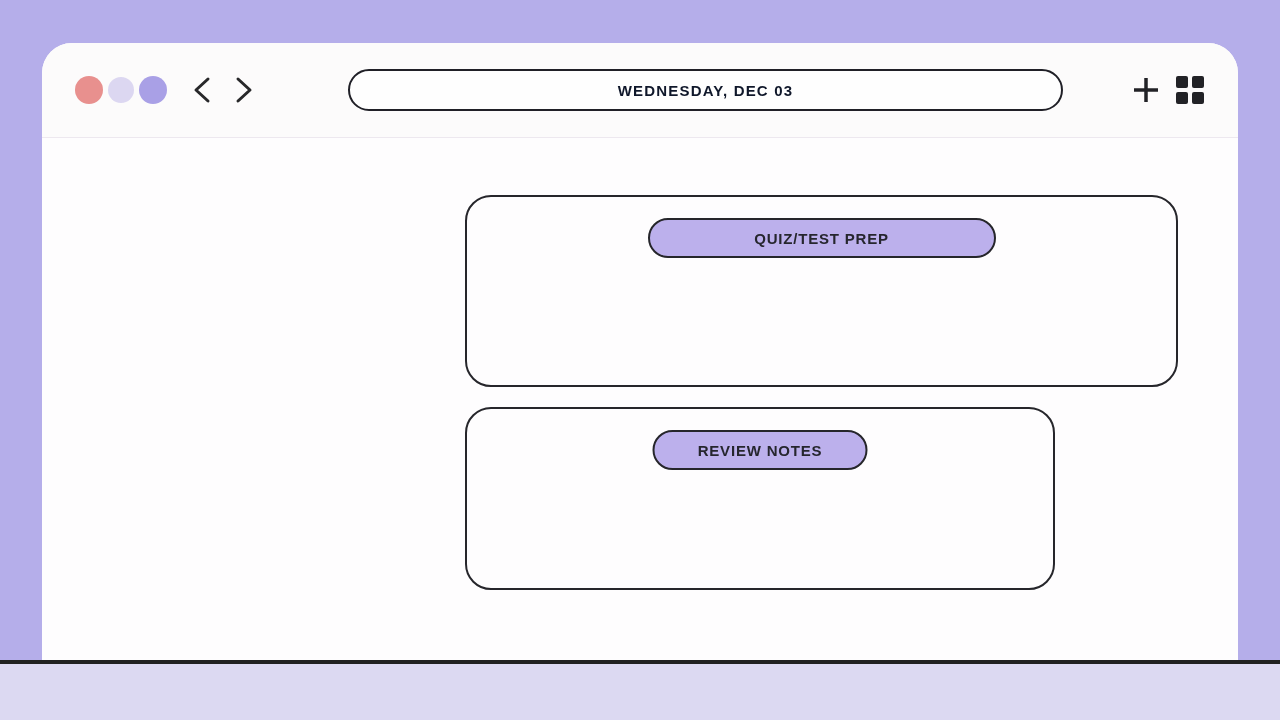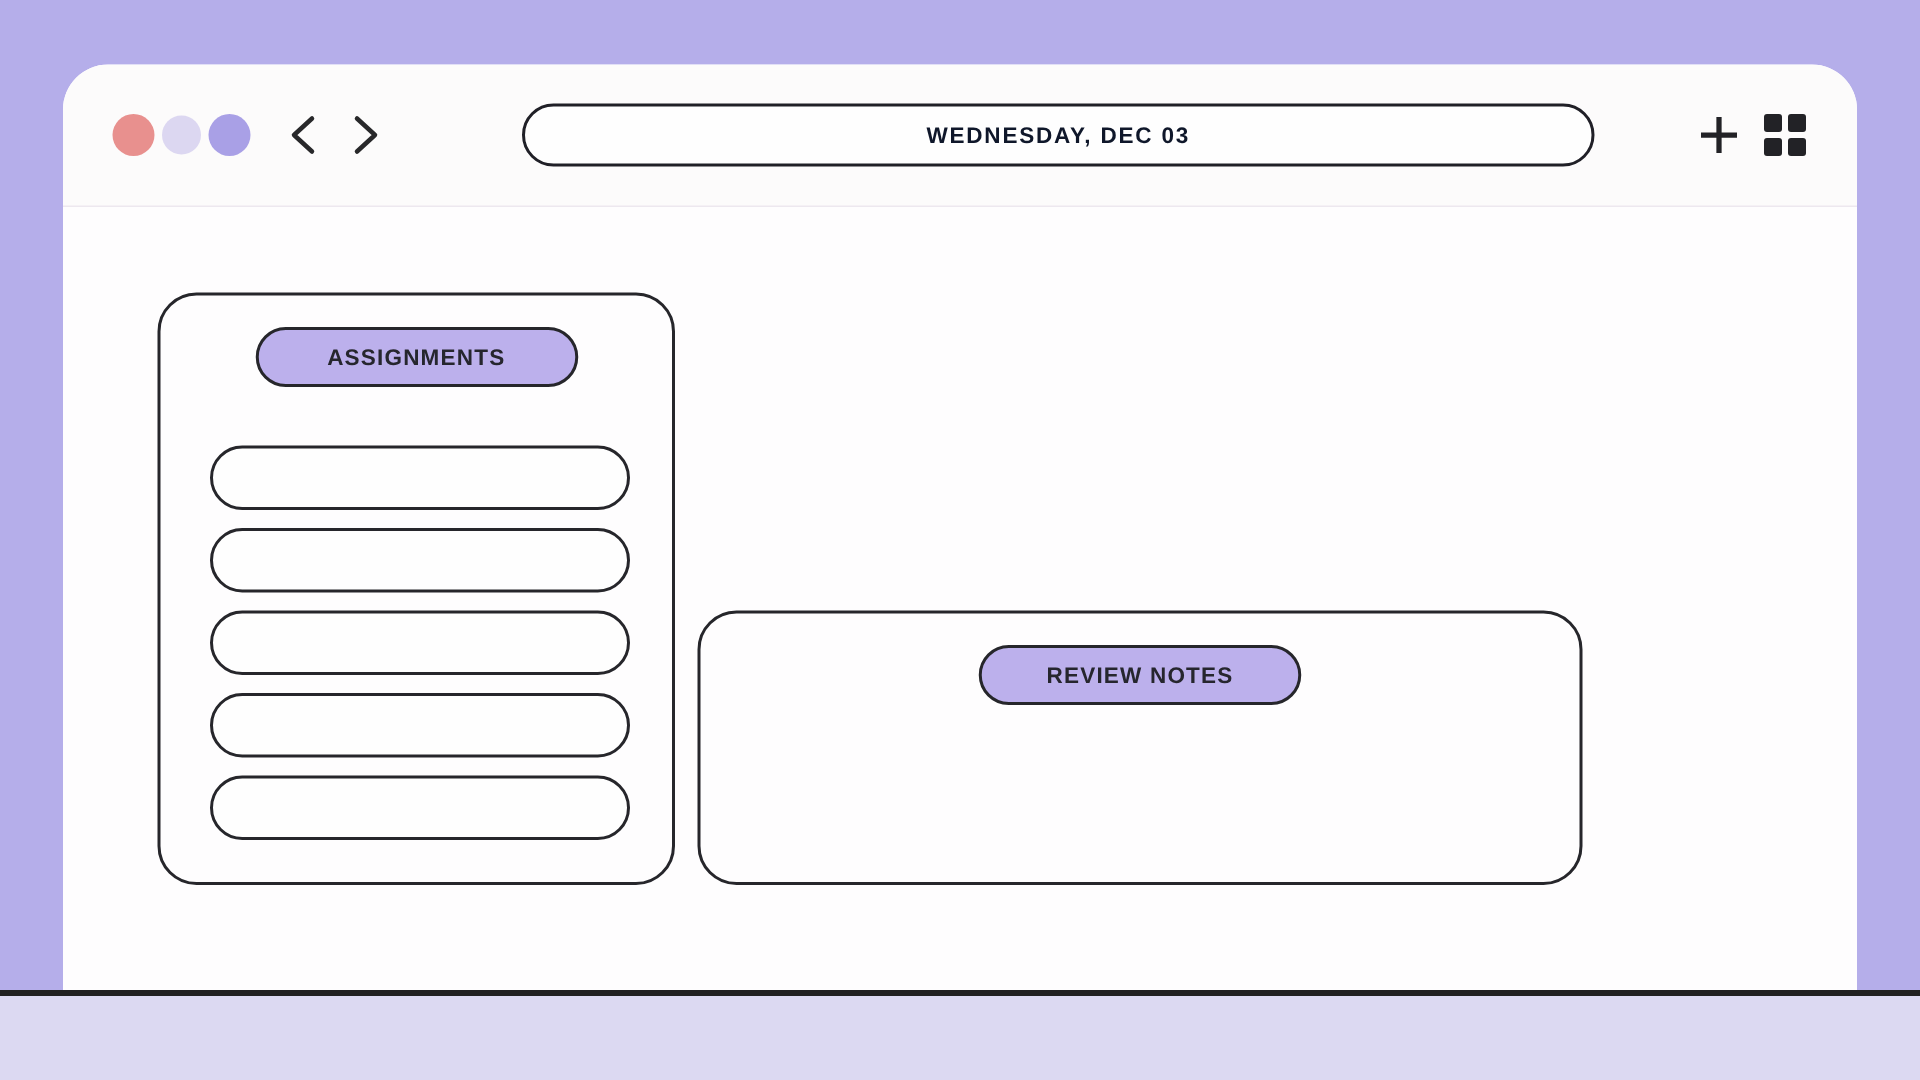--- a/index.html
+++ b/index.html
@@ -157,33 +157,26 @@
             <span></span>
               <span></span>
               <span></span>
               <span></span>
           </span>
         </button>
       </div>
 
     </div>
 
-    <div class="panel panel-assignments">
-      <div class="pill-header pill-mid">
-        <span>ASSIGNMENTS</span>
+
+    <div class="panel panel-quiz">
+      <div class="pill-header pill-wide">
+        <span>QUIZ/TEST PREP</span>
       </div>
-      <div class="rows">
-        <div class="slot-row"></div>
-      <div class="slot-row"></div>
-          <div class="slot-row"></div>
-          <div class="slot-row"></div>
-          <div class="slot-row"></div>
-        </div>
     </div>
-
 
     <div class="panel panel-review">
       <div class="pill-header pill-mid">
         <span>REVIEW NOTES</span>
       </div>
     </div>
 
   </div>
 
   <div class="bottom-divider"></div>

